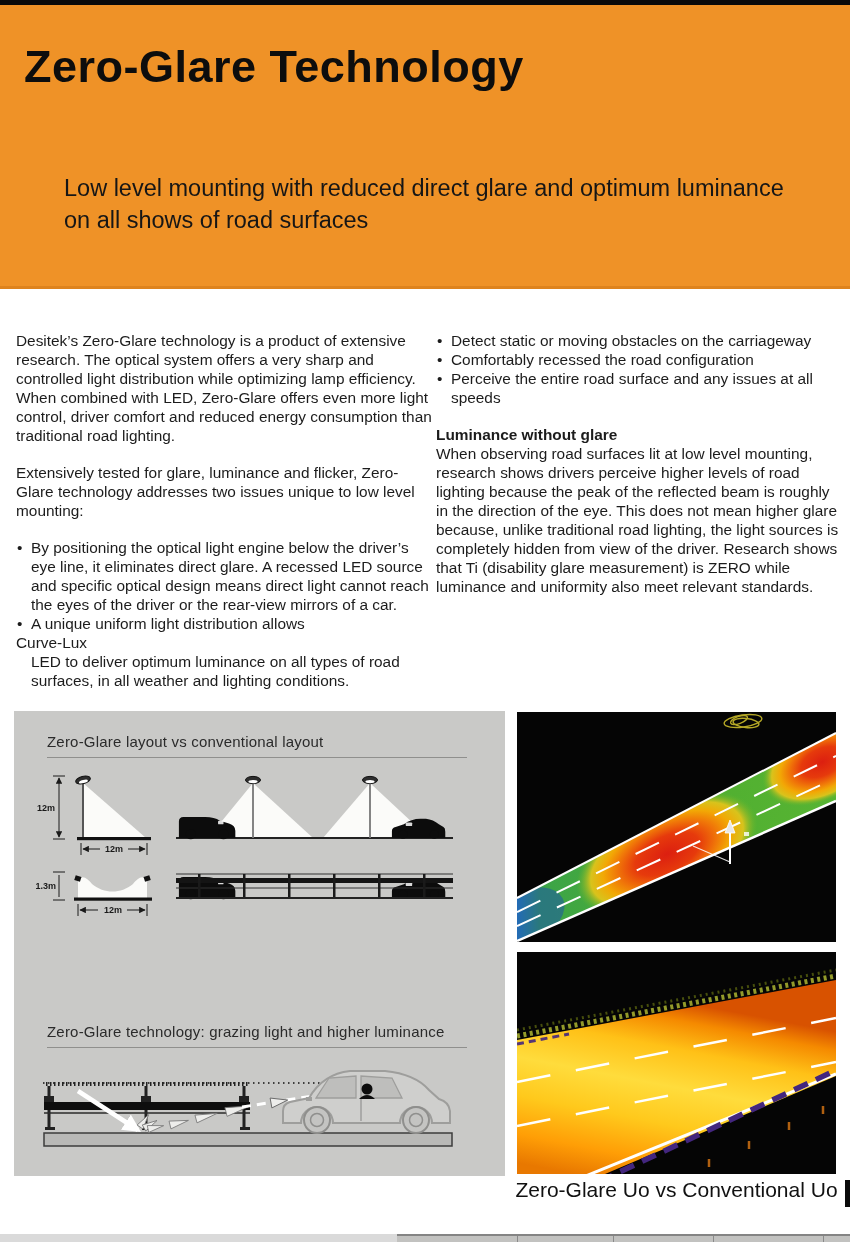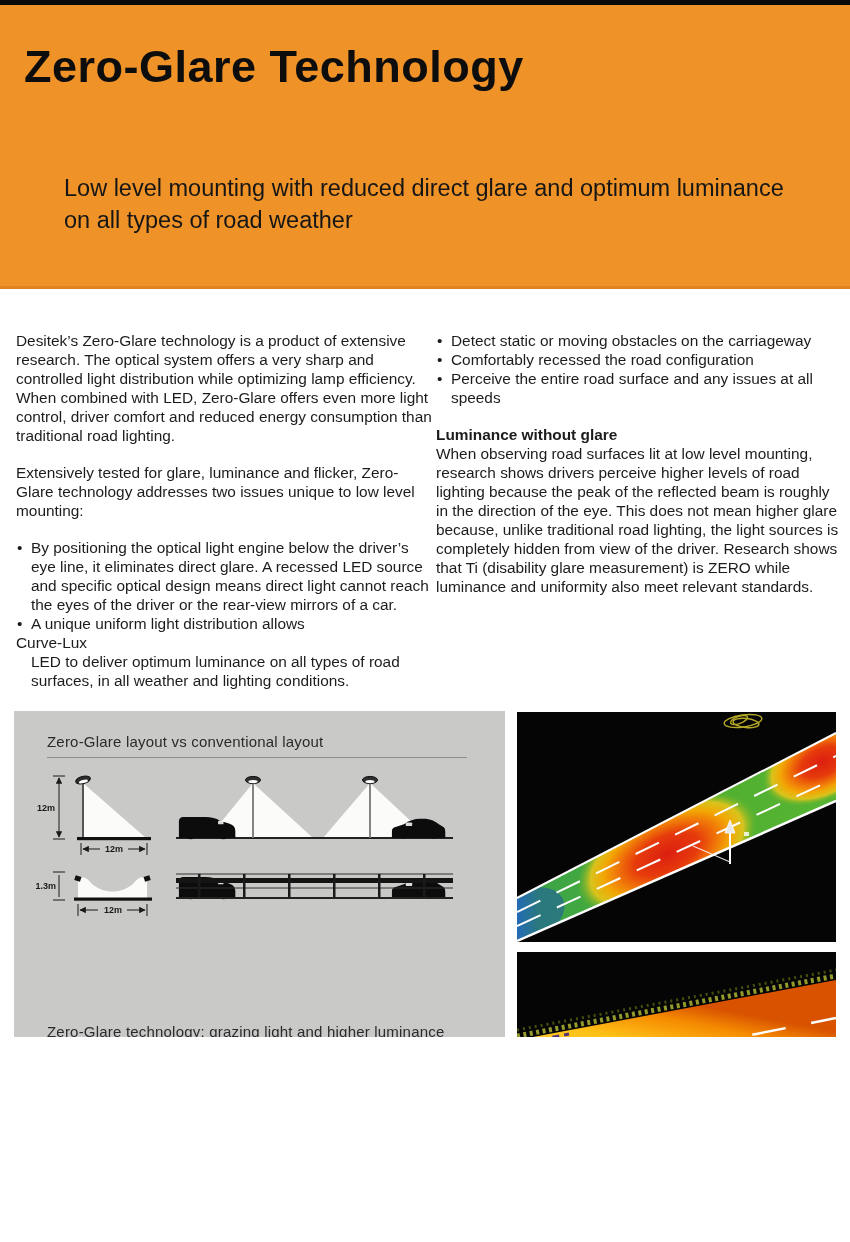--- a/index.html
+++ b/index.html
@@ -1,16 +1,16 @@
 <!DOCTYPE html>
 <html><head>
 <meta charset="utf-8">
 <style>
   html,body{margin:0;padding:0;background:#fff;}
-  #page{position:relative;width:850px;height:1037px;background:#ffffff;overflow:hidden;
+  #page{position:relative;width:850px;height:1242px;background:#ffffff;overflow:hidden;
         font-family:"Liberation Sans",sans-serif;color:#1a1a1a;}
   .abs{position:absolute;}
 
   
   #topstrip{left:0;top:0;width:850px;height:5px;background:#0a0a0a;}
   #header{left:0;top:5px;width:850px;height:281px;background:#EF9227;border-bottom:3px solid #DE831D;}
   #page-title{left:24px;top:36px;font-size:45px;font-weight:700;letter-spacing:.5px;color:#0d0d0d;}
   #subtitle{left:20px;top:167px;width:800px;font-size:23.5px;line-height:32px;font-weight:400;color:#161616;margin-left:44px;}
 
   
@@ -51,21 +51,21 @@
 <body>
 
 <div id="page">
 
   <div class="abs" id="topstrip"></div>
 
   <div class="abs" id="header">
     <div class="abs" id="page-title">Zero-Glare Technology</div>
     <div class="abs" id="subtitle">
       <span>Low level mounting with reduced direct glare and optimum luminance</span><br>
-      <span>on all types of road weather</span>
+      <span>on all shows of road surfaces</span>
     </div>
   </div>
 
   <div class="col" id="col-left">
     <p class="para">Desitek’s Zero-Glare technology is a product of extensive research. The optical system offers a very sharp and controlled light distribution while optimizing lamp efficiency. When combined with LED, Zero-Glare offers even more light control, driver comfort and reduced energy consumption than traditional road lighting.</p>
     <p class="para">Extensively tested for glare, luminance and flicker, Zero-Glare technology addresses two issues unique to low level mounting:</p>
     <div class="hang">By positioning the optical light engine below the driver’s eye line, it eliminates direct glare. A recessed LED source and specific optical design means direct light cannot reach the eyes of the driver or the rear-view mirrors of a car.</div>
     <div class="hang">A unique uniform light distribution allows</div>
     <div class="flush">Curve-Lux</div>
     <div class="indent">LED to deliver optimum luminance on all types of road surfaces, in all weather and lighting conditions.</div>

